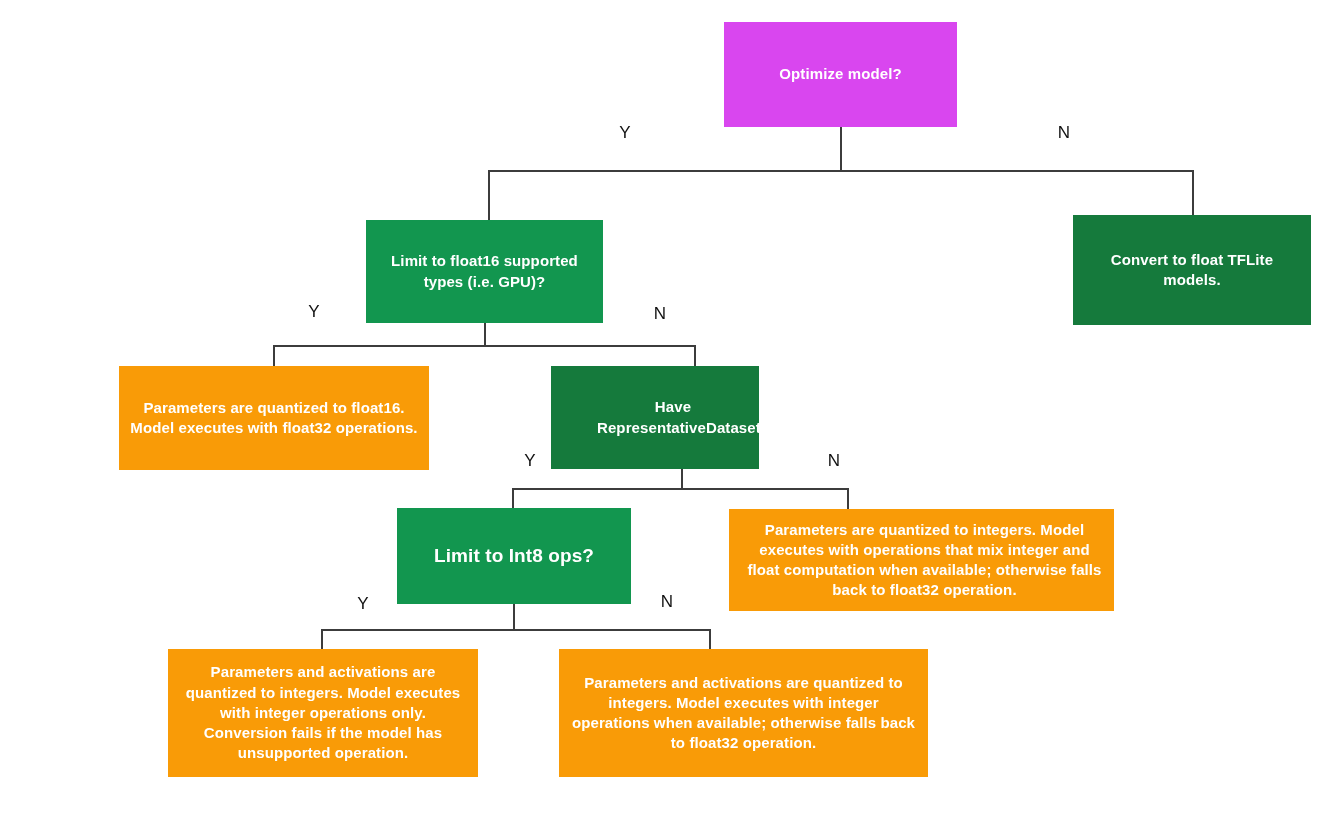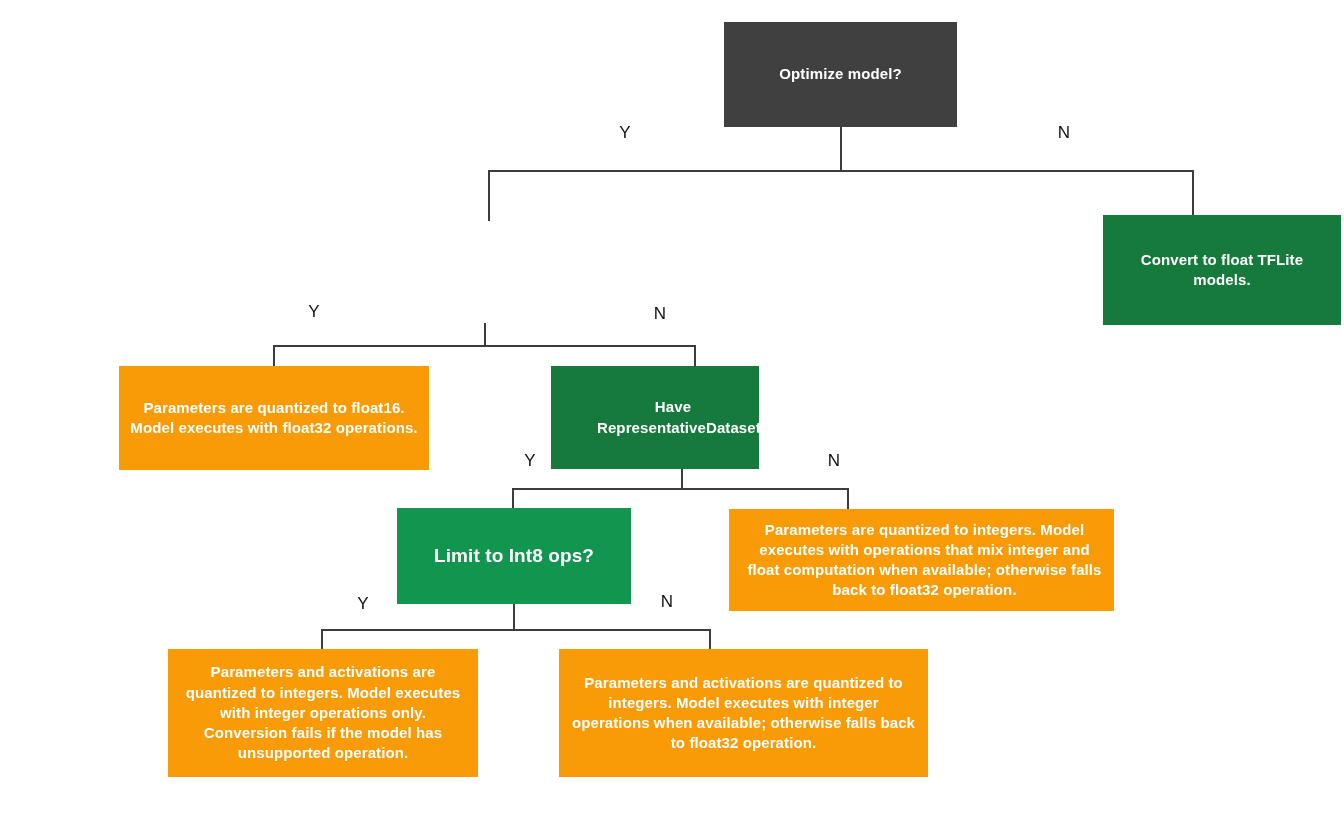--- a/index.html
+++ b/index.html
@@ -23,21 +23,21 @@
     display: flex;
     align-items: center;
     justify-content: center;
     text-align: center;
     color: #ffffff;
     font-weight: bold;
     line-height: 1.35;
     padding: 6px 10px;
     letter-spacing: 0.1px;
   }
-  .node.decision-dark { background: #404040; }
+  .node.decision-dark { background: #d946ef; }
   .node.decision-mid  { background: #157A3C; }
   .node.decision-light{ background: #12964F; }
   .node.outcome       { background: #F99B07; text-align: center; }
 
   .node .lbl { display: block; width: 100%; }
 
   .edge {
     position: absolute;
     background: #3c3c3c;
   }
@@ -67,22 +67,25 @@
   <div class="edge v" style="left:840px; top:127px; height:44px;"></div>
 
   <div class="edge h" style="left:489px; top:170px; width:705px;"></div>
 
   <div class="edge v" style="left:488px; top:170px; height:51px;"></div>
   <div class="edge v" style="left:1192px; top:170px; height:51px;"></div>
 
   <div class="branch-label" style="left:614px; top:124px;">Y</div>
   <div class="branch-label" style="left:1053px; top:124px;">N</div>
 
+  <div class="node decision-light" style="left:366px; top:220px; width:237px; height:103px; font-size:15px;">
+    <span class="lbl">Limit to float16 supported types (i.e. GPU)?</span>
+  </div>
 
-  <div class="node decision-mid" style="left:1073px; top:215px; width:238px; height:110px; font-size:15px;margin-left:30px;">
+  <div class="node decision-mid" style="left:1073px; top:215px; width:238px; height:110px; font-size:15px;">
     <span class="lbl">Convert to float TFLite models.</span>
   </div>
 
   <div class="edge v" style="left:484px; top:323px; height:22px;"></div>
   <div class="edge h" style="left:274px; top:345px; width:422px;"></div>
   <div class="edge v" style="left:273px; top:345px; height:22px;"></div>
   <div class="edge v" style="left:694px; top:345px; height:22px;"></div>
 
   <div class="branch-label" style="left:303px; top:303px;">Y</div>
   <div class="branch-label" style="left:649px; top:305px;">N</div>

